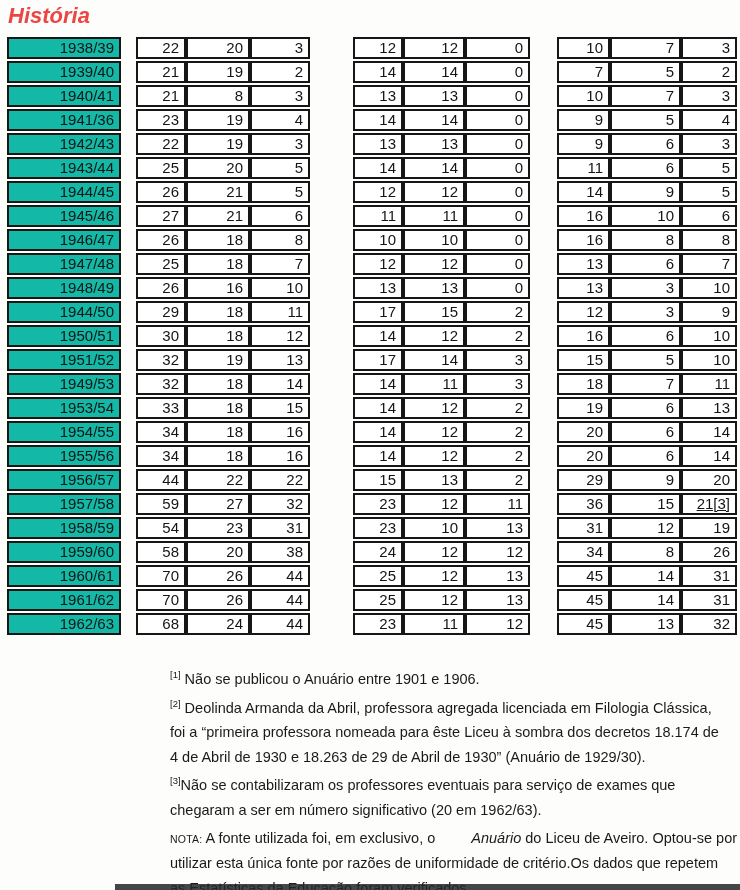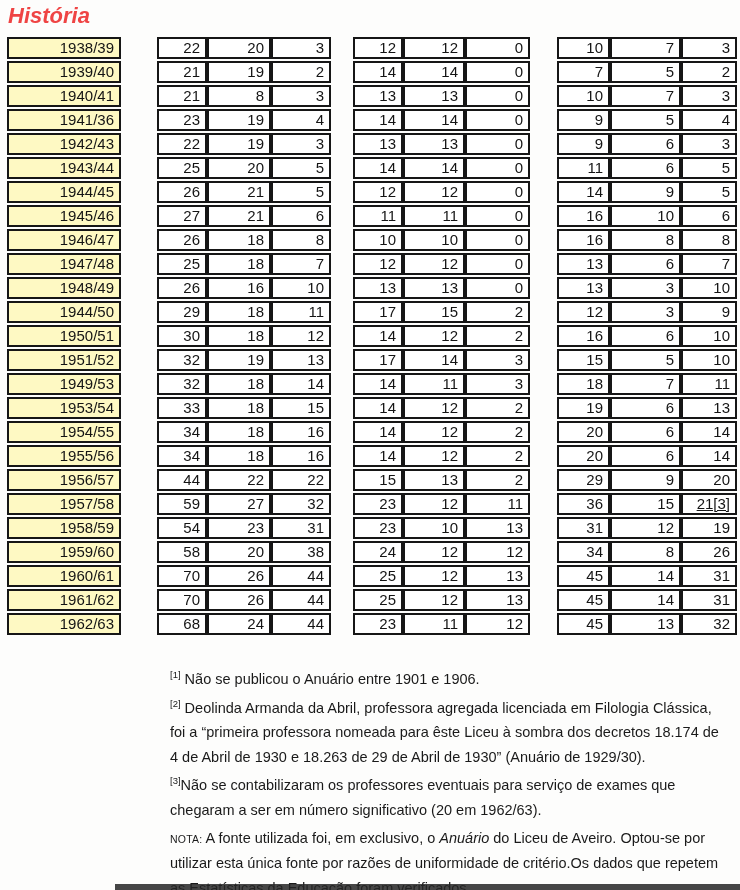--- a/index.html
+++ b/index.html
@@ -13,27 +13,27 @@
   .page{position:relative;width:740px;height:890px;overflow:hidden;background:#fdfdfc;}
 
   .title{
     position:absolute;left:8px;top:3px;
     font-size:22px;font-weight:700;font-style:italic;color:#ef4444;
   }
 
   .block{position:absolute;top:37px;display:flex;flex-direction:column;}
   .years-block{left:7px;width:114px;}
   .gblock{flex-direction:column;}
-  .g1{left:157px;align-items:flex-end;}
+  .g1{left:136px;align-items:flex-end;}
   .g2{left:353px;}
   .g3{left:557px;}
 
   .year-cell{
     box-sizing:border-box;height:22px;margin-bottom:2px;
-    border:2px solid #161616;background:#fef9c3;
+    border:2px solid #161616;background:#14b8a6;
     font-size:15px;line-height:18px;text-align:right;padding-right:5px;
     width:114px;
   }
   .vrow{display:flex;margin-bottom:2px;}
   .cell{
     box-sizing:border-box;height:22px;border:2px solid #161616;background:#fff;
     font-size:15px;line-height:18px;text-align:right;padding-right:5px;
     color:#141414;
   }
   .g1 .cell:nth-child(1){width:50px;}
@@ -51,21 +51,21 @@
     position:absolute;left:170px;top:663px;width:567px;
     font-size:14.5px;line-height:24.6px;color:#1a1a1a;
   }
   .fn-line{white-space:nowrap;}
   .fn-marker{
     font-size:9.5px;vertical-align:6px;letter-spacing:0;
   }
   .fn-nota{
     font-size:10.5px;letter-spacing:0.2px;
   }
-  .fn-line .it{font-style:italic;}
+  .fn-line .it{font-style:italic;margin-left:32px;}
   .fn-line.nota-line{margin-top:3px;}
 
   .bottom-bar{
     position:absolute;left:115px;top:884px;width:625px;height:6px;
     background:#262626;opacity:0.85;
   }
 </style>
 </head>
 <body>
 

